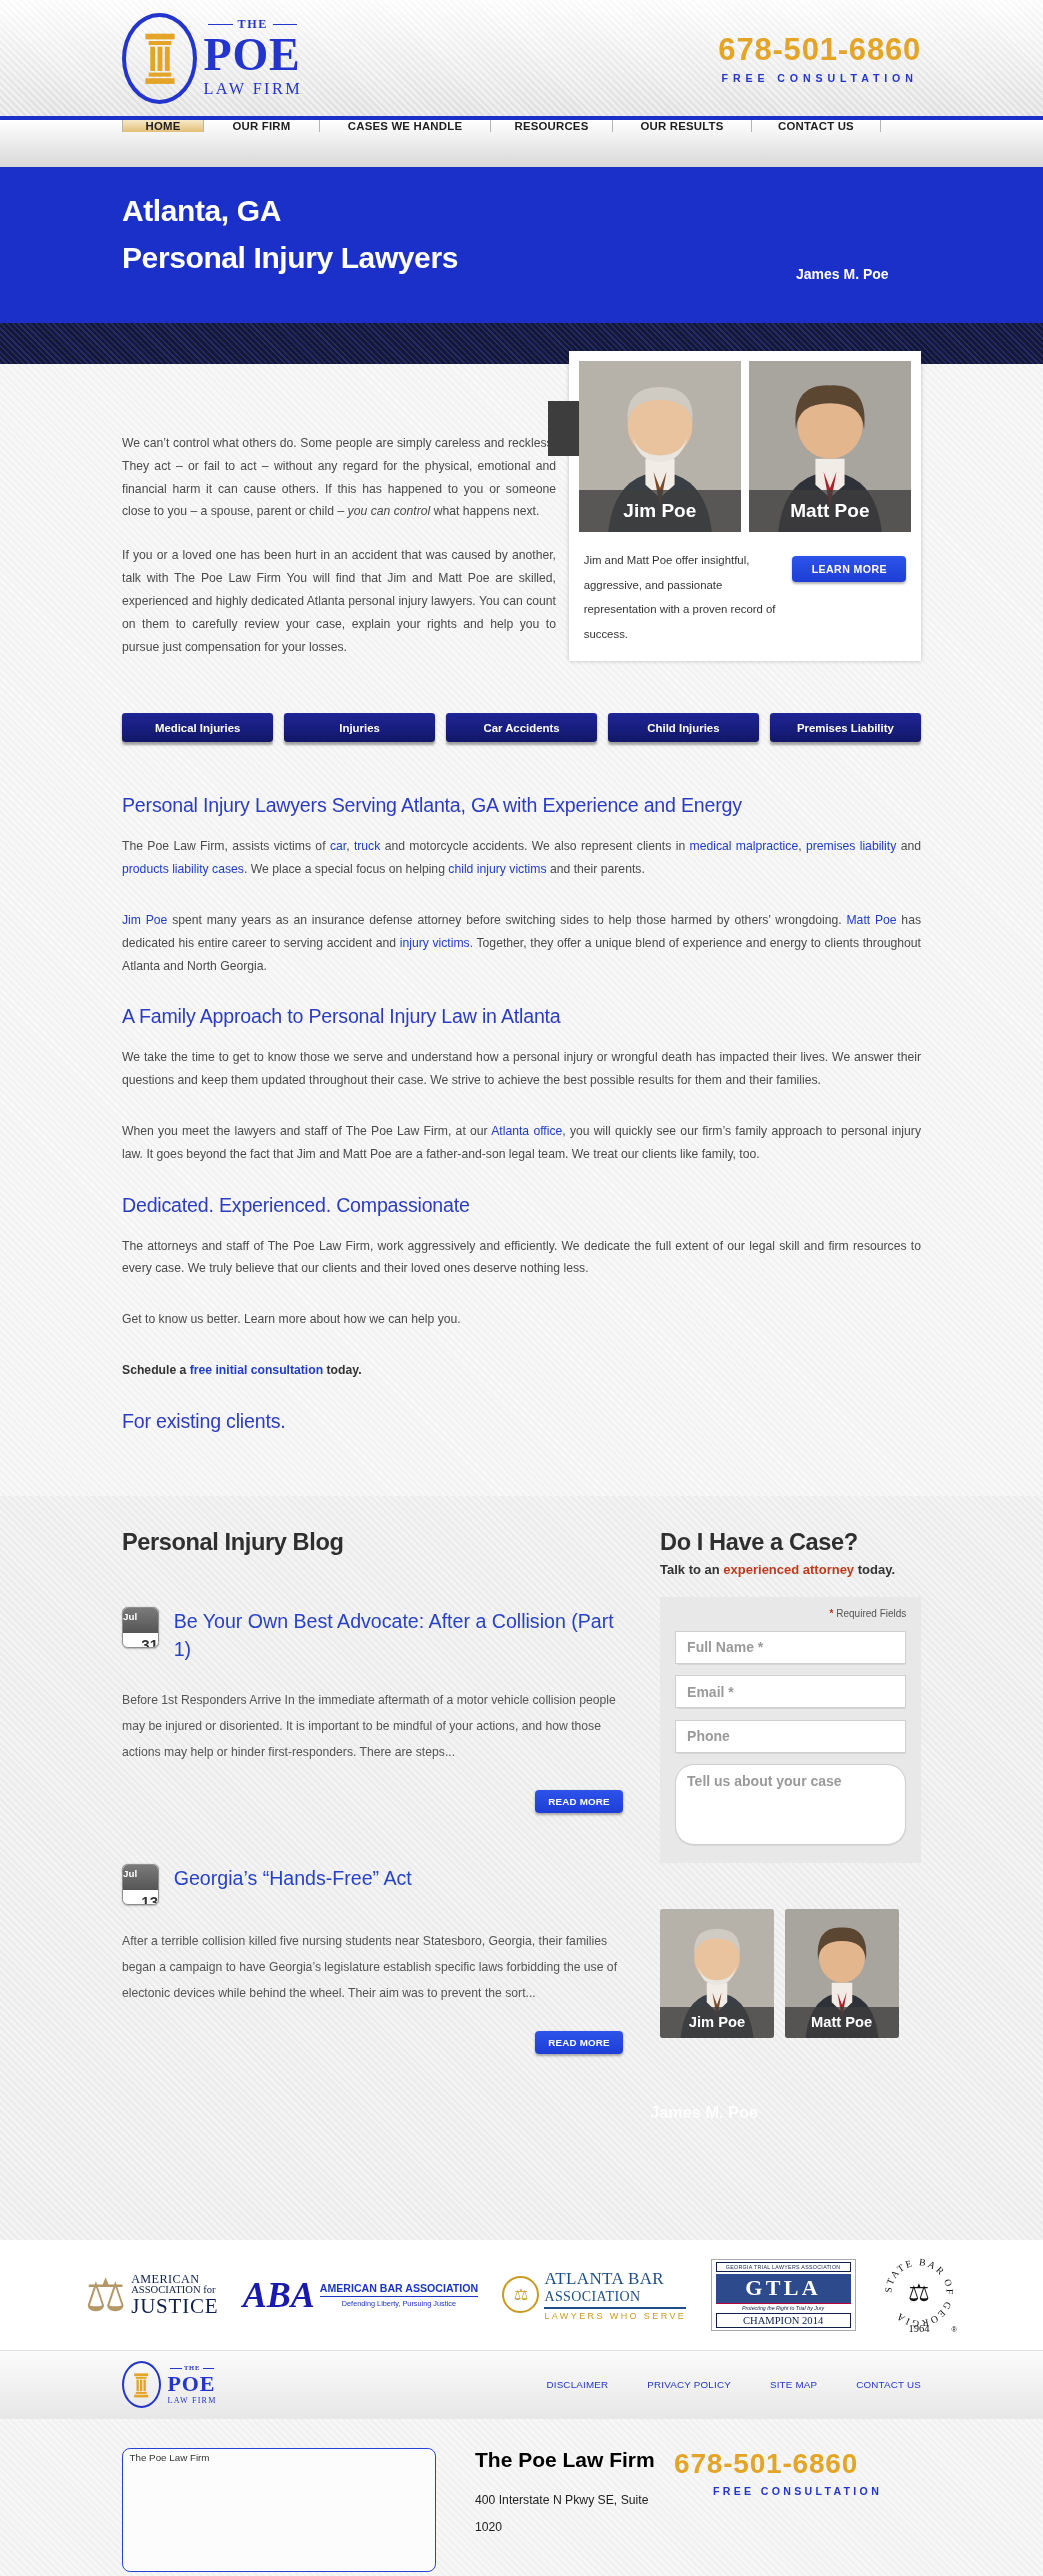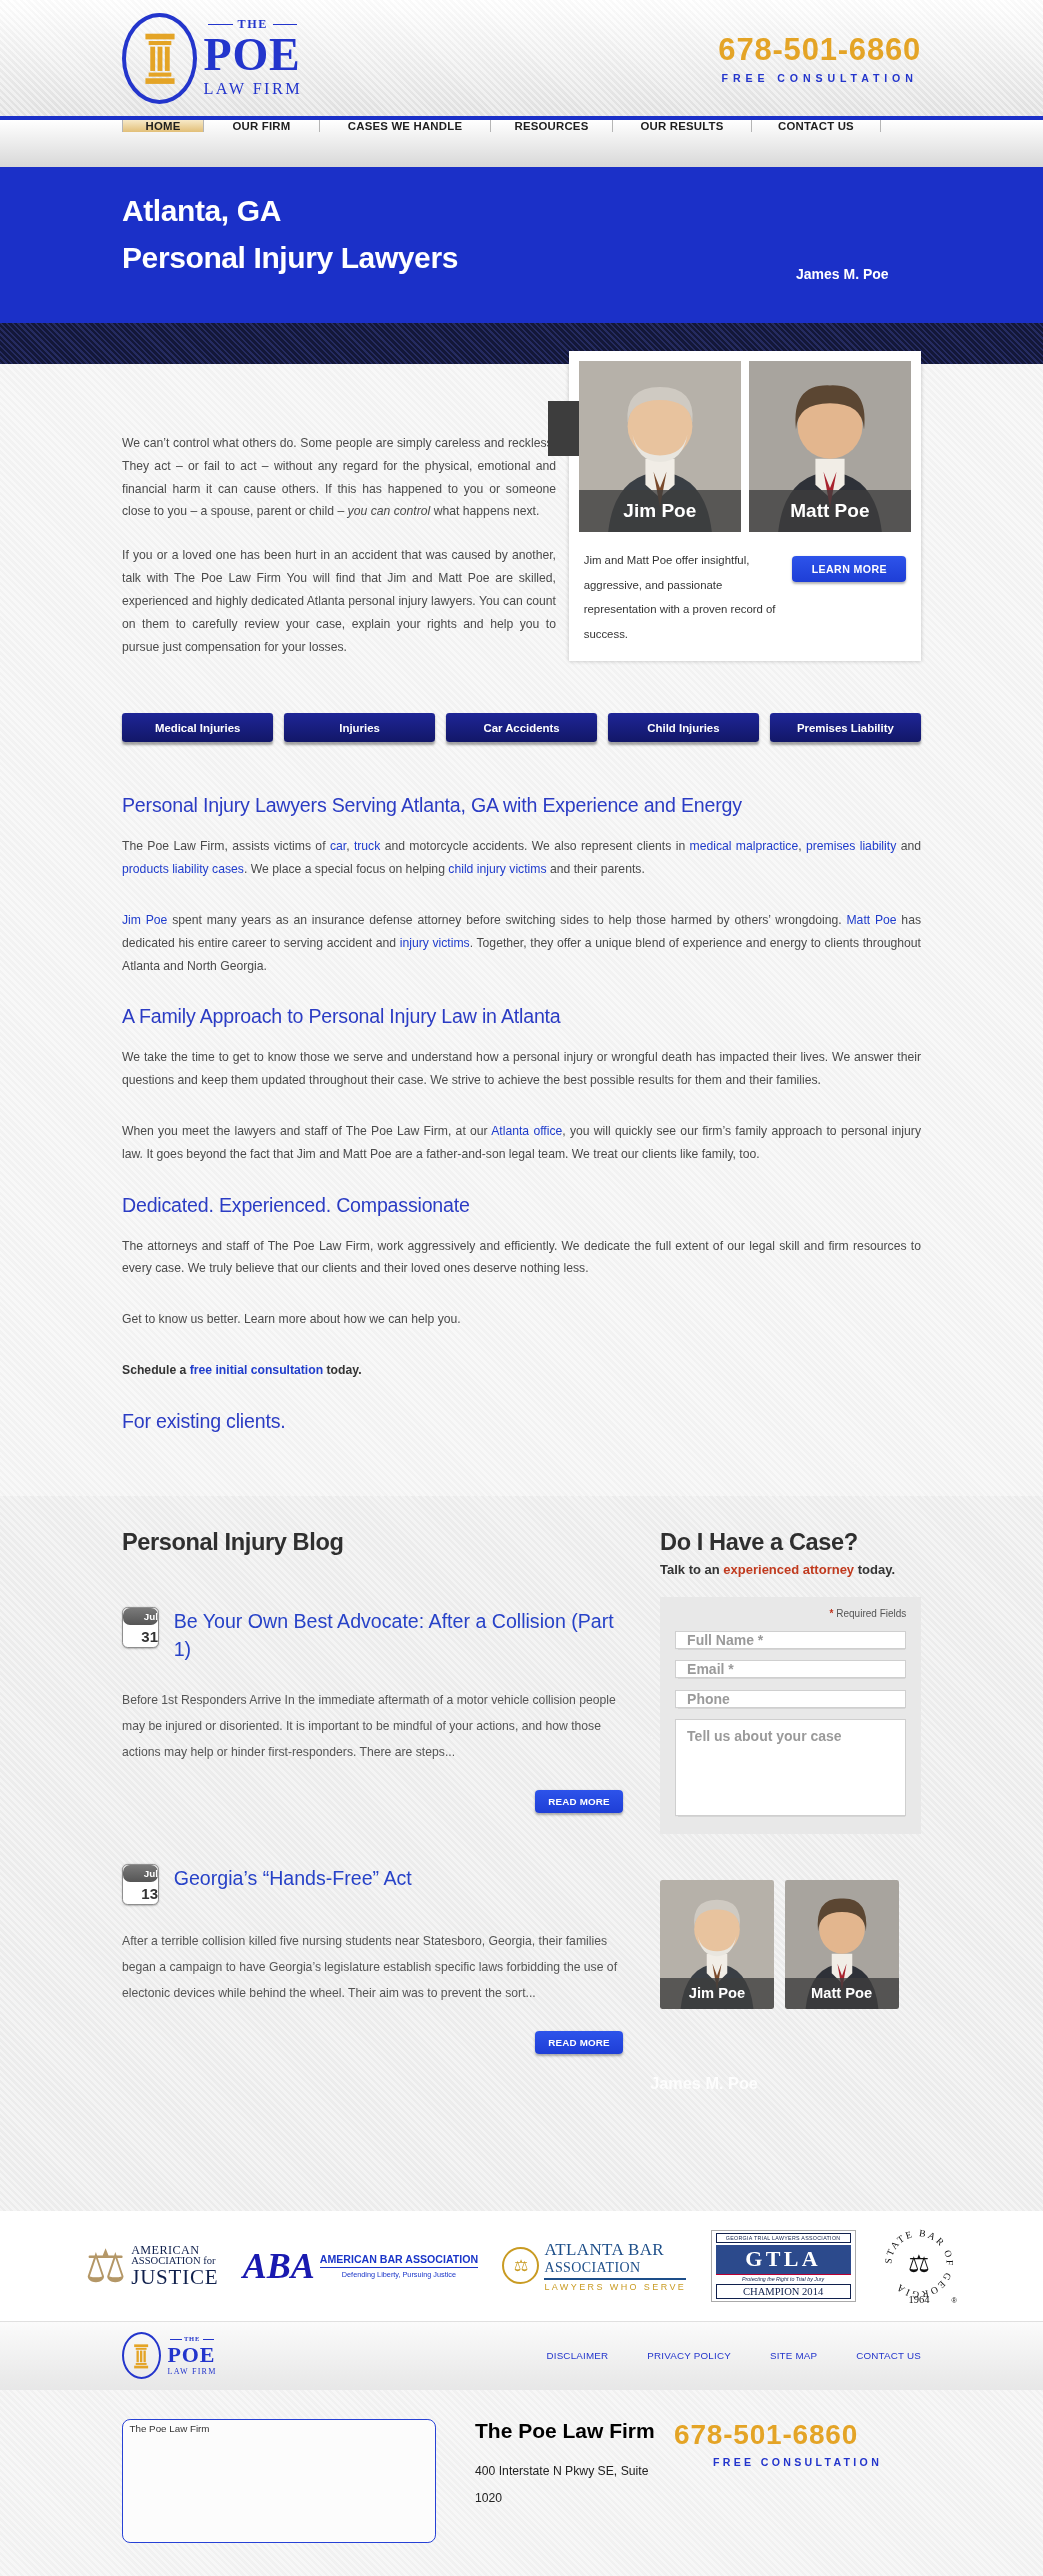--- a/index.html
+++ b/index.html
@@ -78,34 +78,34 @@
   
   .grey-section { background:
       repeating-linear-gradient(45deg, rgba(255,255,255,.3) 0 2.4px, rgba(0,0,0,.012) 2.4px 4.9px),
       #efefef; padding:33px 0 118px; }
   .grey-cols { display:flex; }
   .blog-col { width:501px; }
   .blog-col > h2, .case-col > h2 { color:#2f2f2f; font-size:23.6px; font-weight:bold; letter-spacing:-0.4px; }
   .blog-post { margin-top:51px; }
   .post-head { display:flex; }
   .date-badge { width:37px; height:41px; border:0.8px solid #8e8e8e; border-radius:5.7px; overflow:hidden; flex:none; background:#fff; box-shadow:0 0.8px 1.6px rgba(0,0,0,.25); }
-  .date-month { background:linear-gradient(#7a7a7a,#555); color:#fff; font-size:9.8px; font-weight:bold; text-align:right; height:17px; line-height:17px;border-radius:7px; }
+  .date-month { background:linear-gradient(#7a7a7a,#555); color:#fff; font-size:9.8px; font-weight:bold; text-align:left; height:25px; line-height:17px; }
   .date-day { color:#333; font-size:15px; font-weight:bold; text-align:right; line-height:23px; }
   .post-title { margin-left:14.7px; font-size:19.6px; color:#2742C8; font-weight:400; line-height:1.45; }
   .post-excerpt { margin-top:23px; font-size:12.2px; line-height:2.15; color:#555; }
   .read-more-row { text-align:right; margin-top:24.4px; }
   .read-more { width:88px; height:23px; line-height:23px; font-size:9.8px; letter-spacing:0.2px; }
 
   .case-col { width:261px; margin-left:auto; }
   .case-sub { margin-top:6.5px; font-size:13px; color:#222; }
   .case-panel { margin-top:19.6px; background:#e8e8e8; padding:11.4px 14.7px 18px; }
   .required-note { text-align:right; font-size:10px; color:#555; }
   .required-note .mark { color:#C0311A; font-weight:bold; }
-  .case-panel input, .case-panel textarea { display:block; width:100%; margin-top:11.4px; border:0.8px solid #cfcfcf; background:#fff; padding:0 11.4px; height:18px; font-family:"Liberation Sans",sans-serif; font-size:14px; font-weight:bold; color:#555; box-shadow:0 0.8px 0.8px rgba(0,0,0,.08); }
-  .case-panel textarea { height:97px; padding:8.1px 11.4px; resize:none; }
+  .case-panel input, .case-panel textarea { display:block; width:100%; margin-top:11.4px; border:0.8px solid #cfcfcf; background:#fff; padding:0 11.4px; height:33px; font-family:"Liberation Sans",sans-serif; font-size:14px; font-weight:bold; color:#555; box-shadow:0 0.8px 0.8px rgba(0,0,0,.08); }
+  .case-panel textarea { height:81px; padding:8.1px 11.4px; resize:none;border-radius:19px; }
   .case-panel ::placeholder { color:#9a9a9a; opacity:1; }
   .send-btn { display:block; width:100%; margin-top:8.1px; height:45px; background:#B23017; border:0; border-radius:7.3px; color:#fff; font-family:"Liberation Sans",sans-serif; font-size:13px; font-weight:bold; letter-spacing:0.4px; cursor:pointer; box-shadow:0 1.6px 2.4px rgba(0,0,0,.25); }
   .case-photos { display:flex; gap:10.6px; margin-top:46px; }
   .case-photo { position:relative; width:114px; height:129px; overflow:hidden; border-radius:2.4px; }
   .case-photo svg { display:block; width:100%; height:100%; }
   .case-photo .photo-caption { height:31px; font-size:14.7px; }
   .watermark { margin-top:65px; margin-left:-9.8px; color:#fdfdfd; font-size:16.3px; font-weight:bold; }
 
   
   .badges { background:#fff; height:110px; display:flex; align-items:center; }

